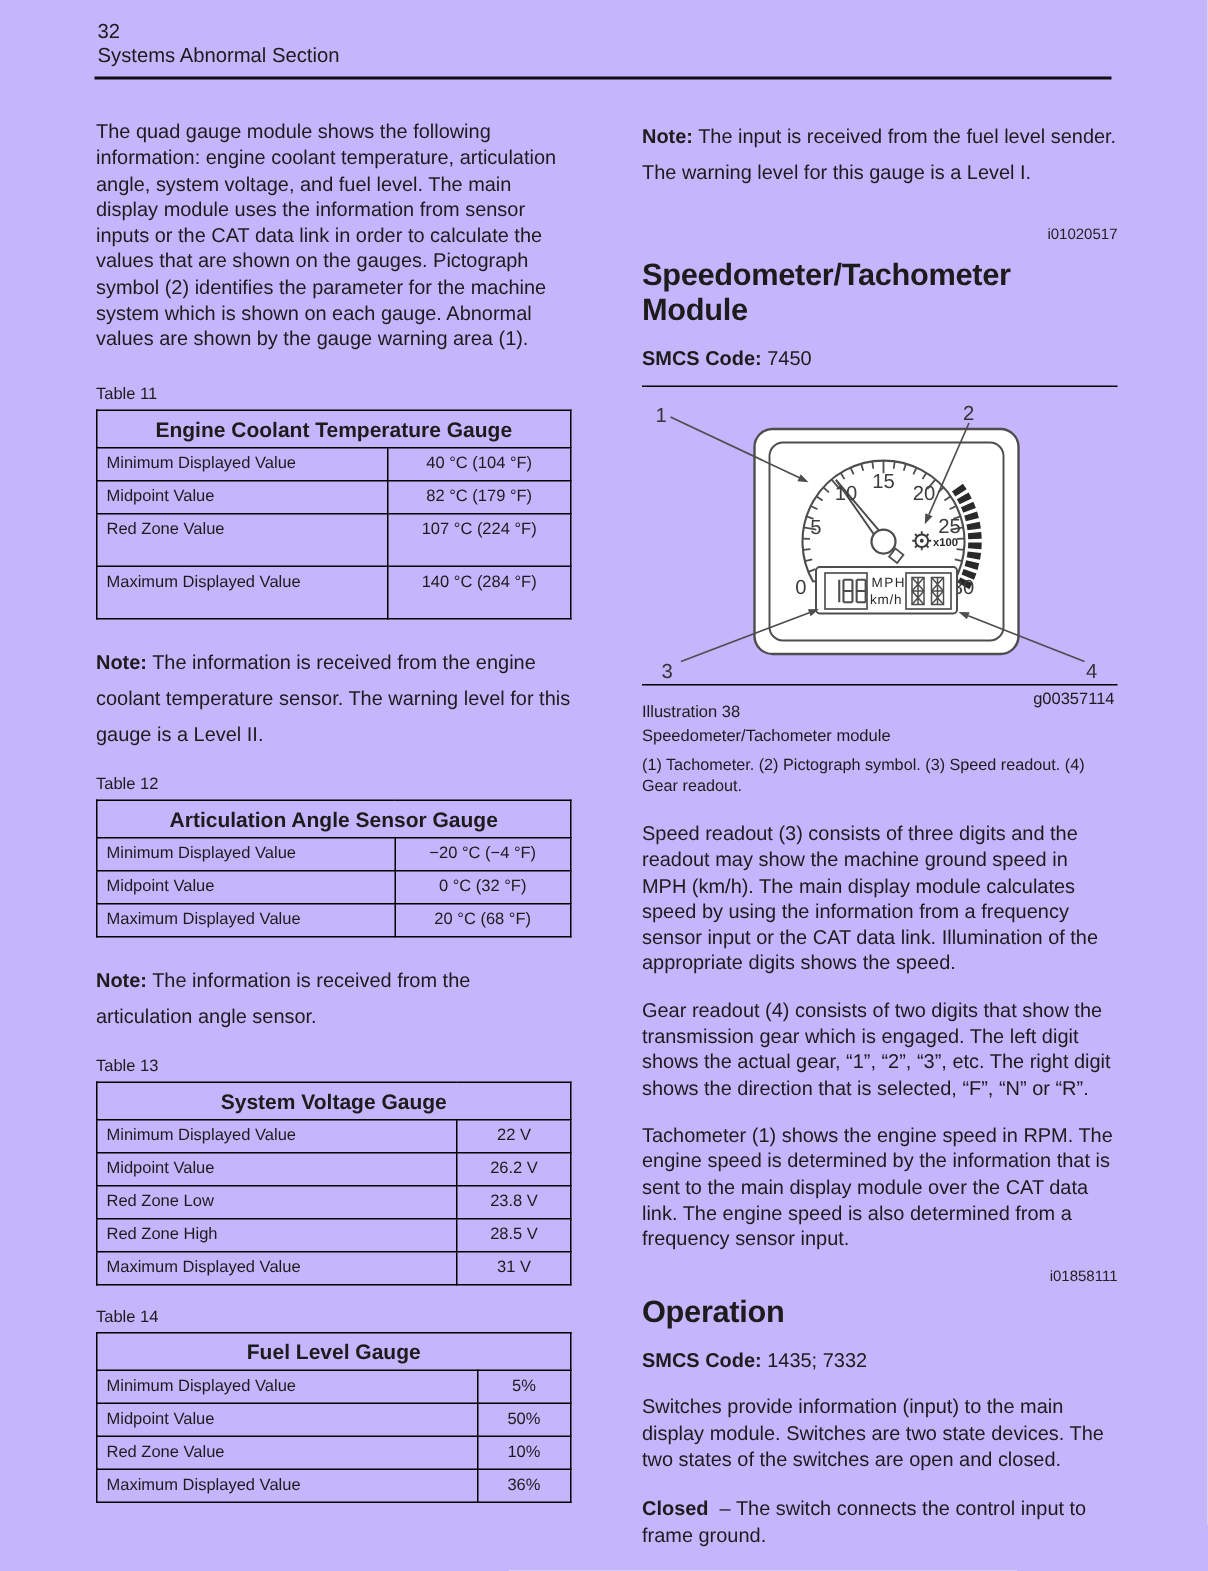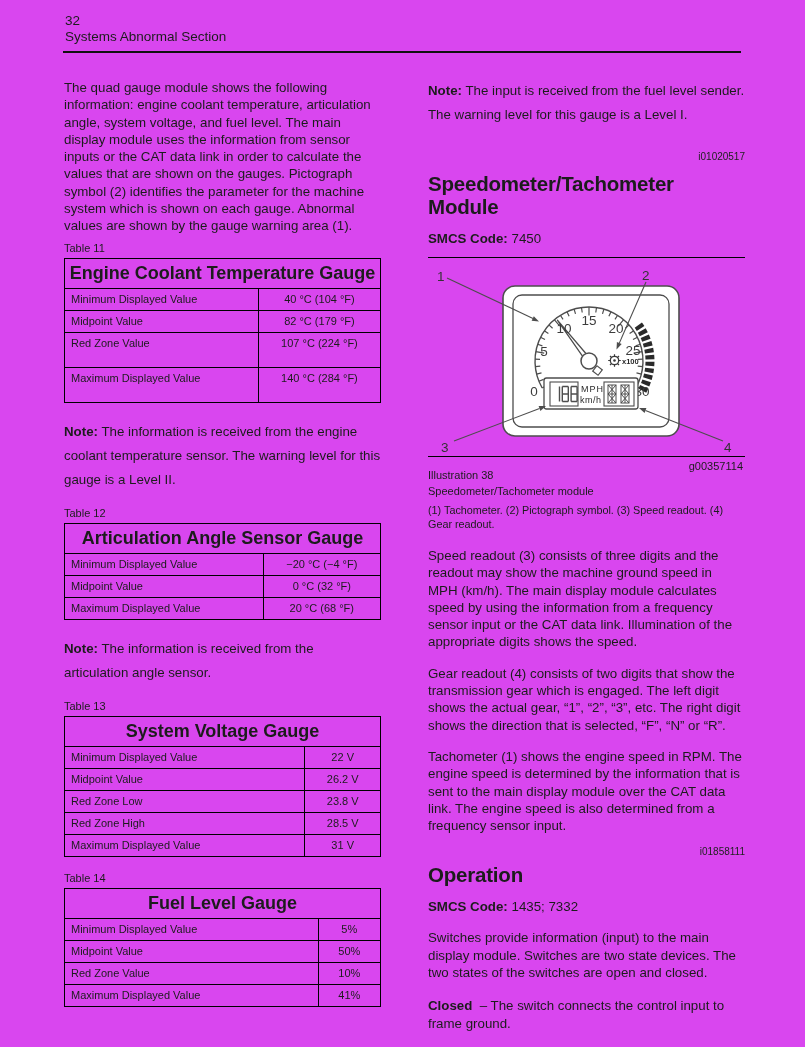--- a/index.html
+++ b/index.html
@@ -1,38 +1,38 @@
 <!DOCTYPE html>
 <html><head>
 <meta charset="utf-8">
 <style>
   * { margin:0; padding:0; box-sizing:border-box; }
   html,body { background:#e8e8e8; }
   body { font-family:"Liberation Sans", sans-serif; color:#1c1c1c; }
-  .page { position:relative; width:805px; height:1047px; background:#d946ef; overflow:hidden; }
+  .page { position:relative; width:805px; height:1047px; background:#c4b5fd; overflow:hidden; }
 
   
   .hdr { position:absolute; left:65px; top:13px; width:678px; }
   .hdr .pgnum { font-size:13.5px; line-height:16px; }
   .hdr .sect  { font-size:13.5px; line-height:16px; }
   .hdr-rule { position:absolute; left:63px; top:51px; width:678px; height:2px; background:#101010; }
 
   
   .col { position:absolute; top:79px; width:317px; }
   .col-left  { left:64px; }
   .col-right { left:428px; }
 
   p.body { font-size:13.3px; line-height:17.3px; }
   .b { font-weight:bold; }
 
   .tlabel { font-size:11px; line-height:13px; margin:15px 0 3px; }
-  .tlabel.first { margin-top:7px; }
+  .tlabel.first { margin-top:22px; }
 
   table.gtable { width:100%; border-collapse:collapse; }
-  table.gtable th { border:1.4px solid #000; font-size:18px; font-weight:bold;
+  table.gtable th { border:1.4px solid #000; font-size:14px; font-weight:bold;
                     text-align:center; padding:4px 4px; }
   table.gtable td { border:1.4px solid #000; font-size:11px; padding:3px 6px 4px; line-height:14px; }
   table.gtable td.val { text-align:center; }
   table.t11 tbody tr:nth-child(3) td,
   table.t11 tbody tr:nth-child(4) td { padding-bottom:17px; vertical-align:top; }
 
   p.note { font-size:13.3px; line-height:24px; margin-top:17px; }
 
   .docid { font-size:10px; text-align:right; color:#222; }
   h1.head { font-size:20.5px; line-height:23px; letter-spacing:-0.2px; font-weight:bold; }
@@ -170,21 +170,21 @@
         <tr>
             <td>Midpoint Value</td>
             <td class="val">50%</td>
           </tr>
         <tr>
             <td>Red Zone Value</td>
             <td class="val">10%</td>
           </tr>
         <tr>
             <td>Maximum Displayed Value</td>
-            <td class="val">41%</td>
+            <td class="val">36%</td>
           </tr>
       </tbody>
     </table>
   </div>
 
   <div class="col col-right">
 
     <p class="note note0 mb24"><span class="b">Note:</span> <span>The input is received from the fuel level sender. The warning level for this gauge is a Level I.</span></p>
 
     <div class="docid mb10">i01020517</div>

